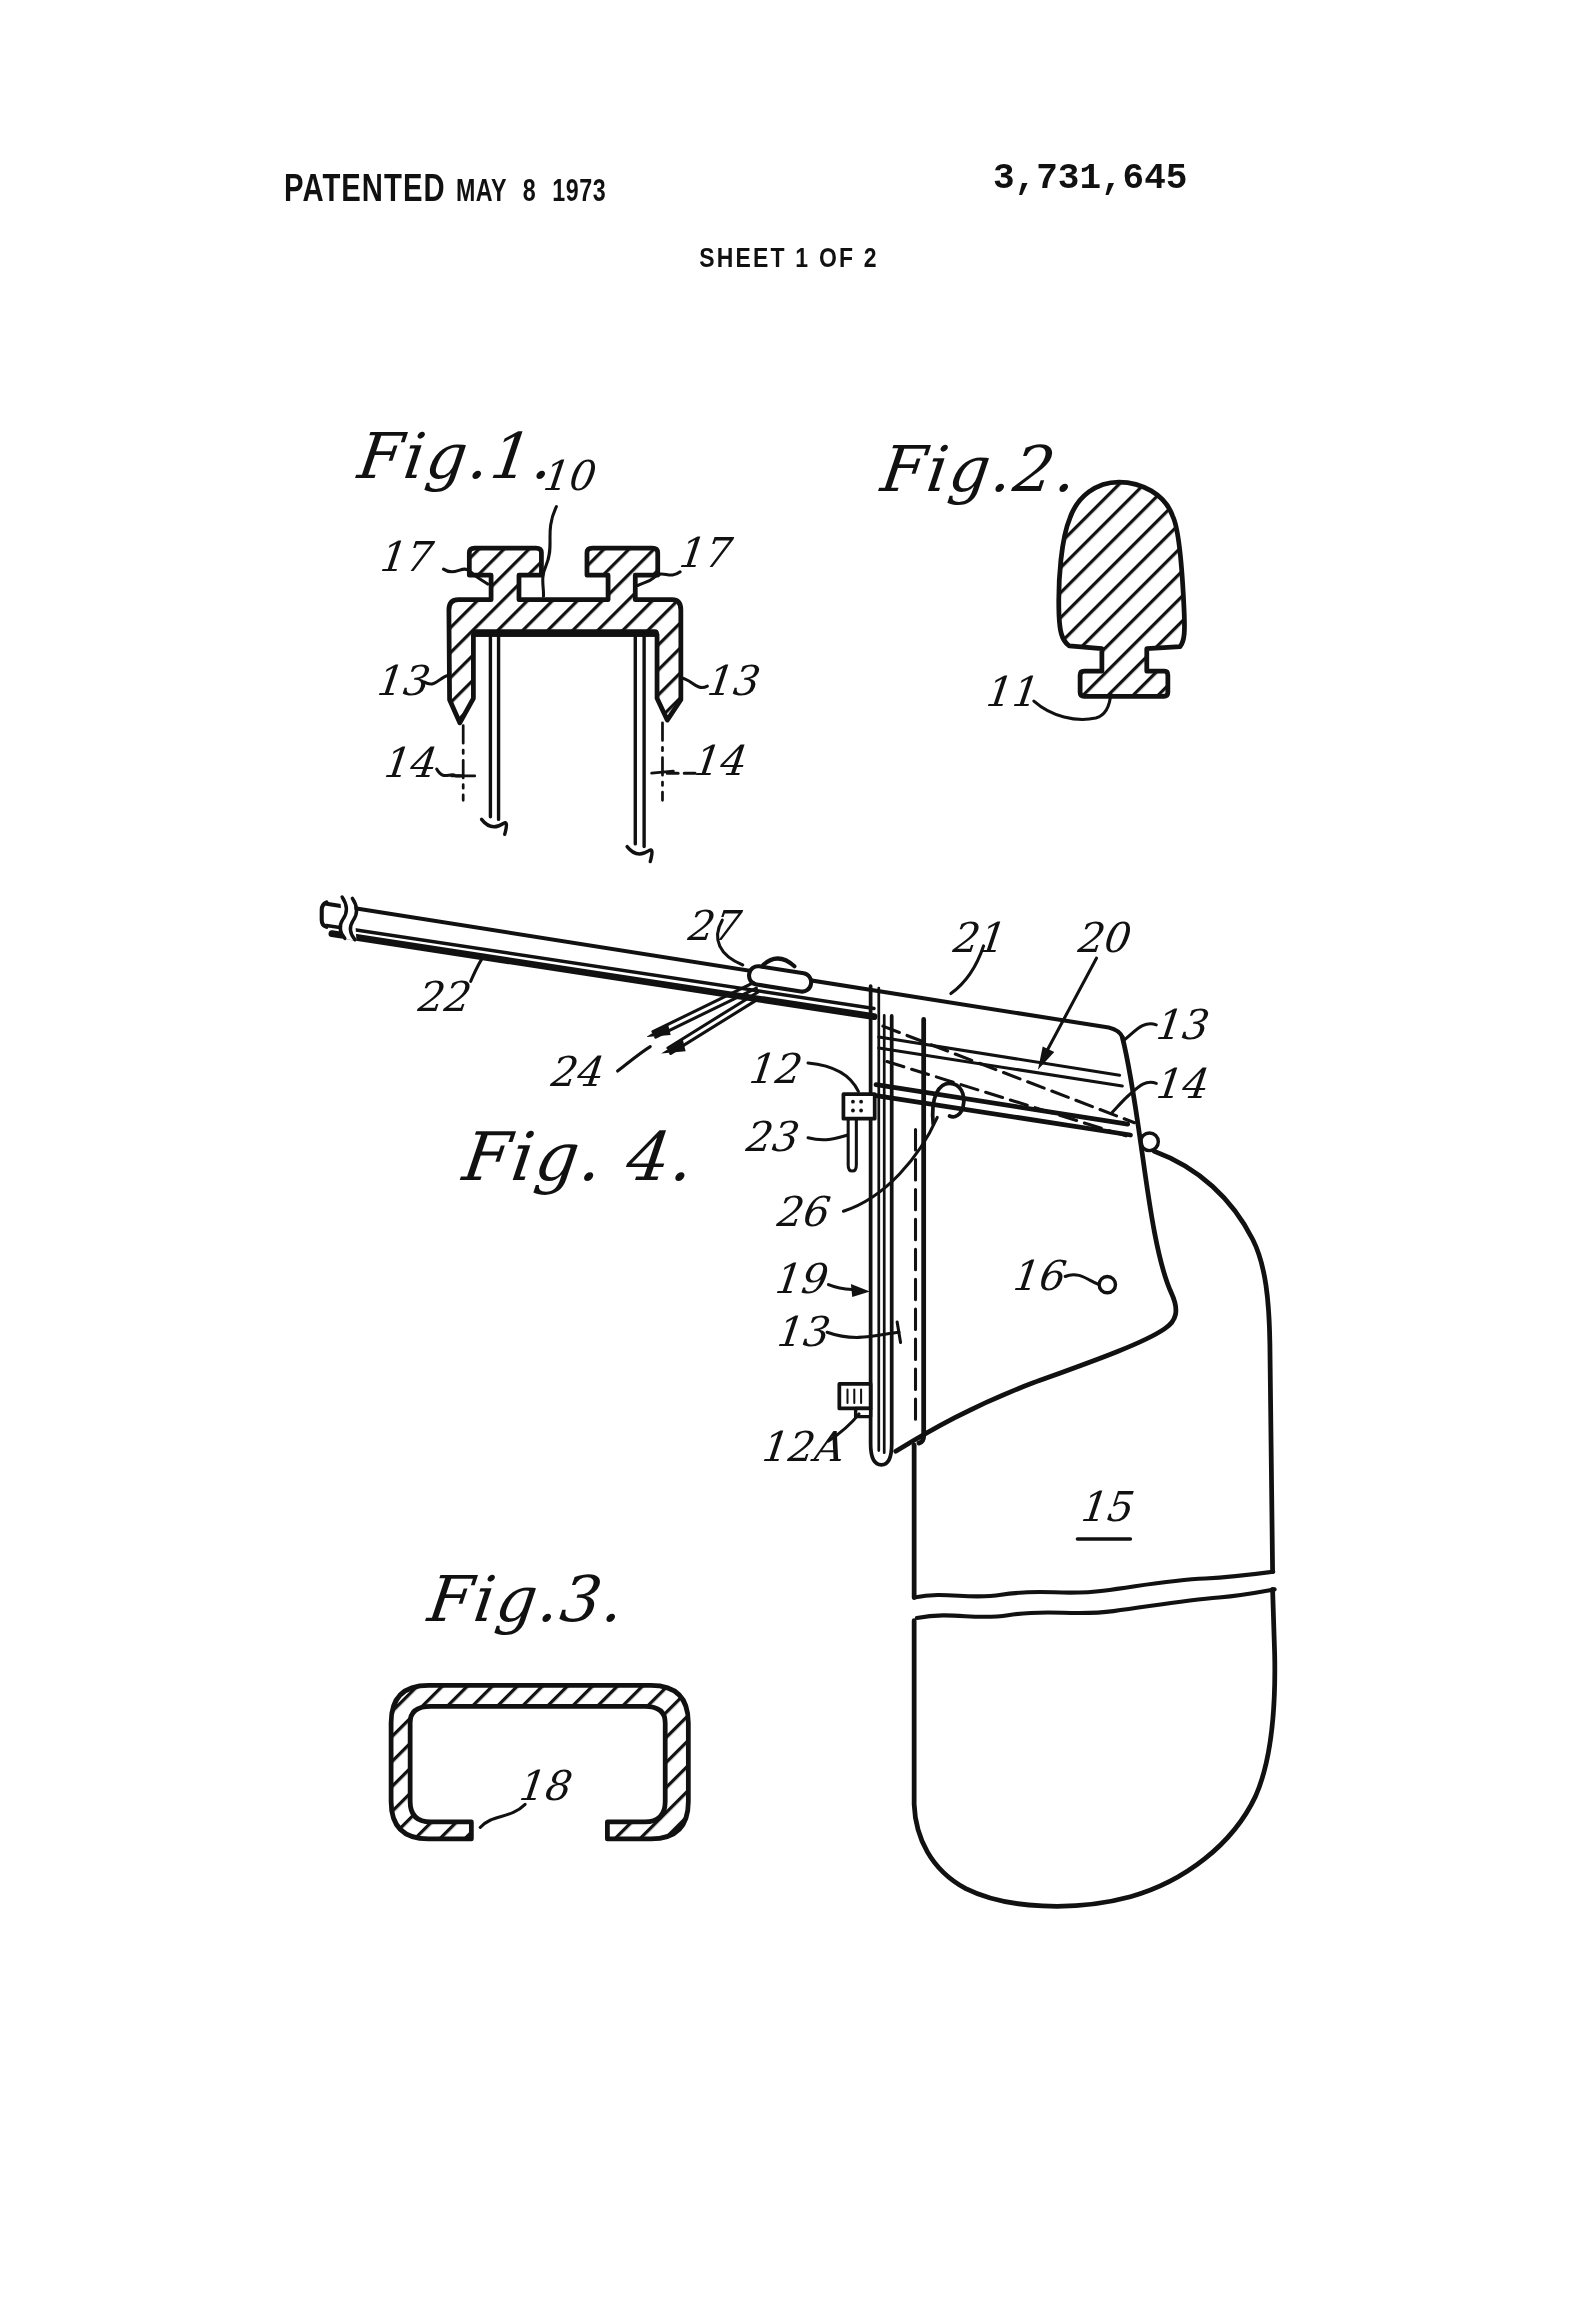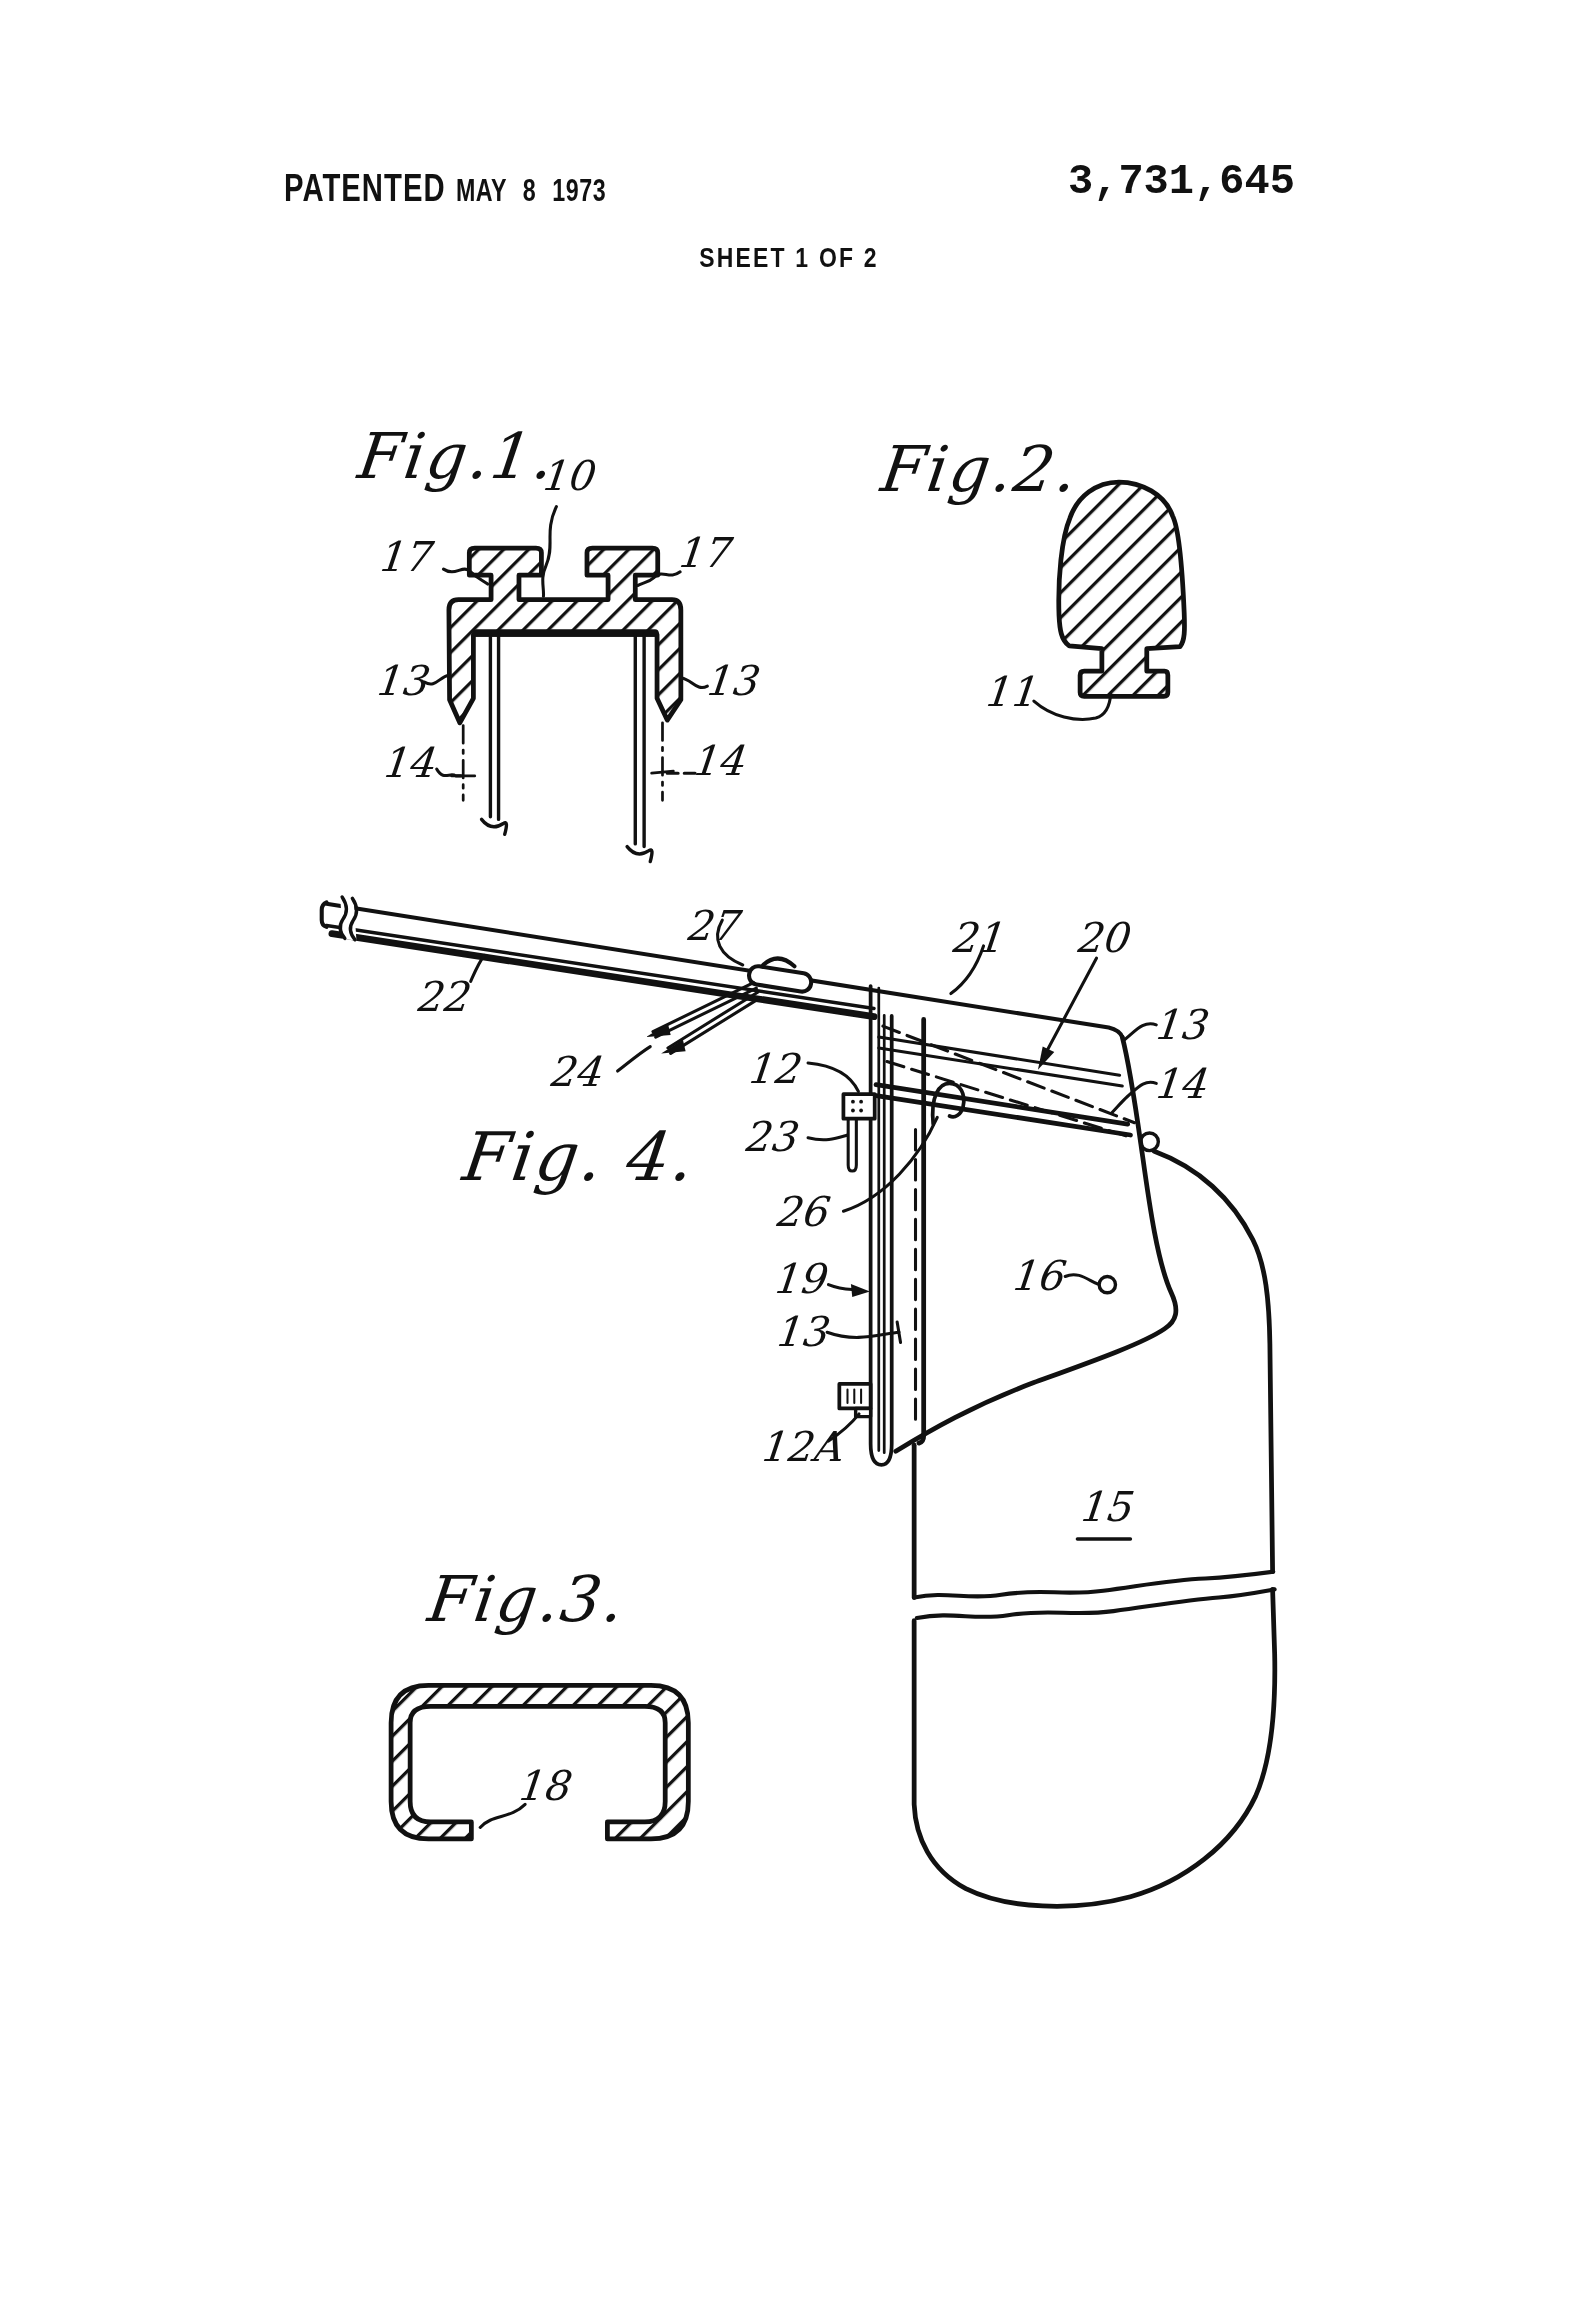--- a/index.html
+++ b/index.html
@@ -4,22 +4,22 @@
 <style>
   html,body{margin:0;padding:0;background:#ffffff;}
   body{width:1578px;height:2319px;position:relative;overflow:hidden;color:#111;
        font-family:"DejaVu Serif",serif;}
   .page{position:absolute;left:0;top:0;width:1578px;height:2319px;background:#fff;}
   svg.art{position:absolute;left:0;top:0;}
   .hdr-left{position:absolute;left:284px;top:166px;display:flex;align-items:baseline;gap:13.6px;
             transform:scaleX(.75);transform-origin:left top;white-space:nowrap;}
   .patented{font-family:"Liberation Sans",sans-serif;font-weight:700;font-size:39px;letter-spacing:1.4px;}
   .pdate{font-family:"Liberation Sans",sans-serif;font-weight:700;font-size:31px;letter-spacing:0.7px;word-spacing:12.2px;}
-  .pnum{position:absolute;left:1068px;top:158px;font-family:"Liberation Mono",monospace;
-        font-weight:700;font-size:42px;white-space:nowrap;}
+  .pnum{position:absolute;left:993px;top:158px;font-family:"Liberation Mono",monospace;
+        font-weight:700;font-size:36px;white-space:nowrap;}
   .sheet{position:absolute;left:653px;top:242px;width:272px;text-align:center;
          font-family:"Liberation Sans",sans-serif;font-weight:700;font-size:28px;
          letter-spacing:2.7px;transform:scaleX(.82);transform-origin:center top;white-space:nowrap;}
   .figcap{position:absolute;font-family:"DejaVu Serif",serif;font-style:italic;font-size:63px;
           transform:skewX(-8deg);letter-spacing:2px;white-space:nowrap;}
   .ref{position:absolute;font-family:"DejaVu Serif",serif;font-style:italic;font-size:41px;
        transform:skewX(-8deg);white-space:nowrap;}
 </style>
 </head>
 <body>

